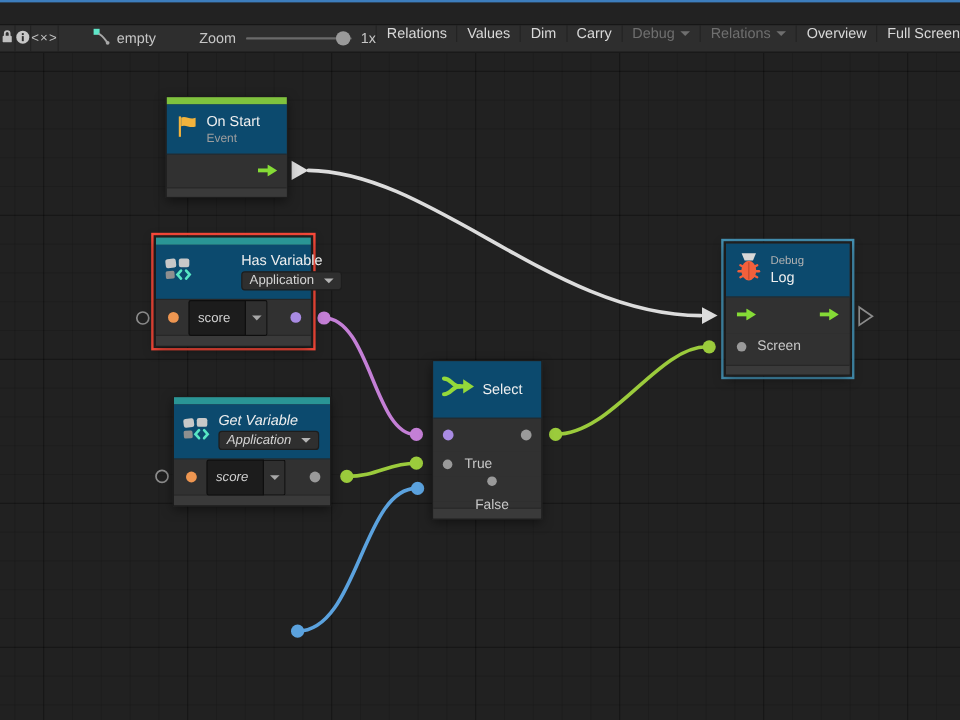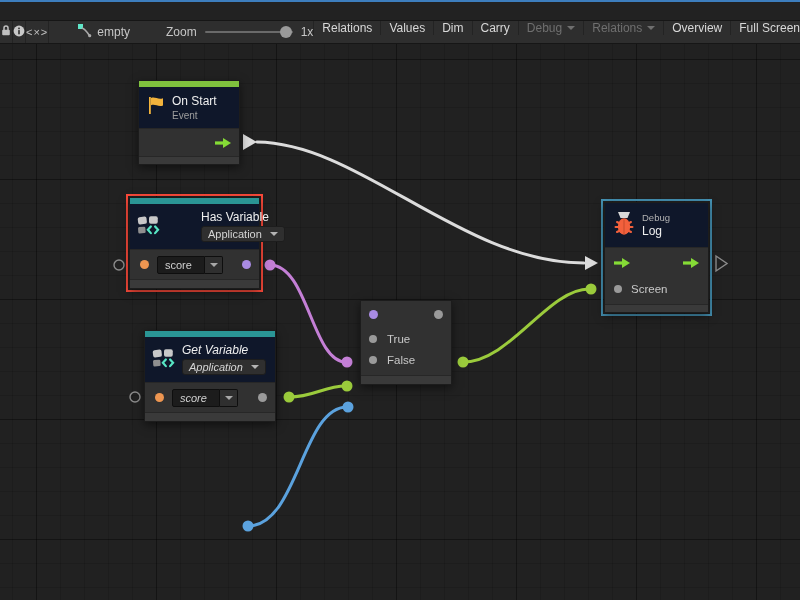--- a/index.html
+++ b/index.html
@@ -46,37 +46,37 @@
   .ep.bool{fill:var(--bool-wire);} .ep.object{fill:var(--object-wire);} .ep.int{fill:var(--int-wire);}
   .flow-cap{fill:var(--flow-wire);}
   .ring{fill:none;stroke:#8c8c8c;stroke-width:1.4;}
 
   
   .node{position:absolute;background:#313131;border:1px solid #1c1c1c;box-shadow:0 3px 9px rgba(0,0,0,.5);z-index:2;}
   .node.rel{position:relative;left:0;top:0;}
   .colorbar{height:6px;}
   .colorbar.event{background:var(--event-bar);}
   .colorbar.variable{background:var(--variable-bar);}
-  .hdr{background:#0f172a;display:flex;align-items:center;gap:6px;padding:0 7px;border-bottom:1px solid #272727;}
+  .hdr{background:#0c4a6e;display:flex;align-items:center;gap:6px;padding:0 7px;border-bottom:1px solid #272727;}
   .hcol{display:flex;flex-direction:column;justify-content:center;gap:2px;}
   .title{font-size:12px;color:#efefef;line-height:13px;white-space:nowrap;}
   .subtitle{font-size:10px;color:#9e9e9e;line-height:11px;}
   .surtitle{font-size:9.5px;color:#b2b2b2;line-height:10px;}
   .row{display:flex;align-items:center;background:#313131;}
   .plabel{font-size:11.5px;color:#c8c8c8;}
   .footer{background:#3a3a3a;border-top:1px solid #272727;}
   .dot{width:9px;height:9px;border-radius:50%;flex:none;}
   .dot.sm{width:8px;height:8px;}
   .dot.string{background:var(--string-port);}
   .dot.bool{background:var(--bool-port);}
   .dot.object{background:var(--object-port);}
   .dot.int{background:var(--int-port);}
   .dd{height:16px;background:#2f2f2f;border:1px solid #1d1d1d;border-radius:3px;display:flex;align-items:center;gap:7px;padding:0 6px;font-size:11px;color:#d4d4d4;}
   .dd .caret{border-top-color:#b4b4b4;}
-  .field{display:flex;height:18px;}
+  .field{display:flex;height:30px;}
   .field .val{background:#1c1c1c;border:1px solid #0e0e0e;border-radius:2px 0 0 2px;display:flex;align-items:center;padding:0 7px;font-size:11px;color:#d0d0d0;width:48px;}
   .field .btn{width:18px;background:#2f2f2f;border:1px solid #0e0e0e;border-left:none;border-radius:0 2px 2px 0;display:flex;align-items:center;justify-content:center;}
   .zero-box{width:20px;height:15px;background:#1e1e1e;border:1px solid #0f0f0f;border-radius:3px;display:flex;align-items:center;justify-content:center;font-size:11px;color:#d8d8d8;}
   .sel{position:absolute;padding:1px;z-index:2;}
   .sel.error{border:2px solid var(--selection-error);}
   .sel.focus{border:2px solid var(--selection-focus);}
 </style>
 </head>
 <body>
 
@@ -279,29 +279,42 @@
           <span class="btn">
               <span class="caret"></span>
             </span>
         </div>
         <span class="dot object" style="margin-left:auto;"></span>
       </div>
       <div class="footer" style="height:9px;"></div>
     </div>
 
     <div class="node" style="left:360px;top:256px;width:92px;">
+      <div class="hdr" style="height:48px;">
+        <span>
+          <svg width="28" height="22" viewBox="0 0 28 22">
+              <g stroke="var(--select-icon)" stroke-width="3.4" fill="none" stroke-linecap="round">
+                <path d="M2 4.5 C8 4.5 9 11 15 11"></path>
+                <path d="M2 17.5 C8 17.5 9 11 15 11"></path>
+                <path d="M15 11 H19"></path>
+              </g>
+              <polygon points="18,5 18,17 27,11" fill="var(--select-icon)"></polygon>
+            </svg>
+        </span>
+        <span class="title">Select</span>
+      </div>
       <div class="row" style="height:27px;justify-content:space-between;padding:0 8px;">
         <span class="dot bool"></span>
         <span class="dot object"></span>
       </div>
       <div class="row" style="height:21px;padding-left:8px;gap:10px;">
         <span class="dot object sm"></span>
         <span class="plabel">True</span>
       </div>
-      <div class="row" style="height:21px;padding-left:8px;gap:10px;">
+      <div class="row" style="height:21px;padding-left:8px;gap:10px;flex-direction:column;">
         <span class="dot object sm"></span>
         <span class="plabel">False</span>
       </div>
       <div class="row" style="height:5px;"></div>
       <div class="footer" style="height:9px;"></div>
     </div>
 
 
     <div class="sel focus" style="left:601px;top:155px;">
       <div class="node rel" style="width:105px;">

